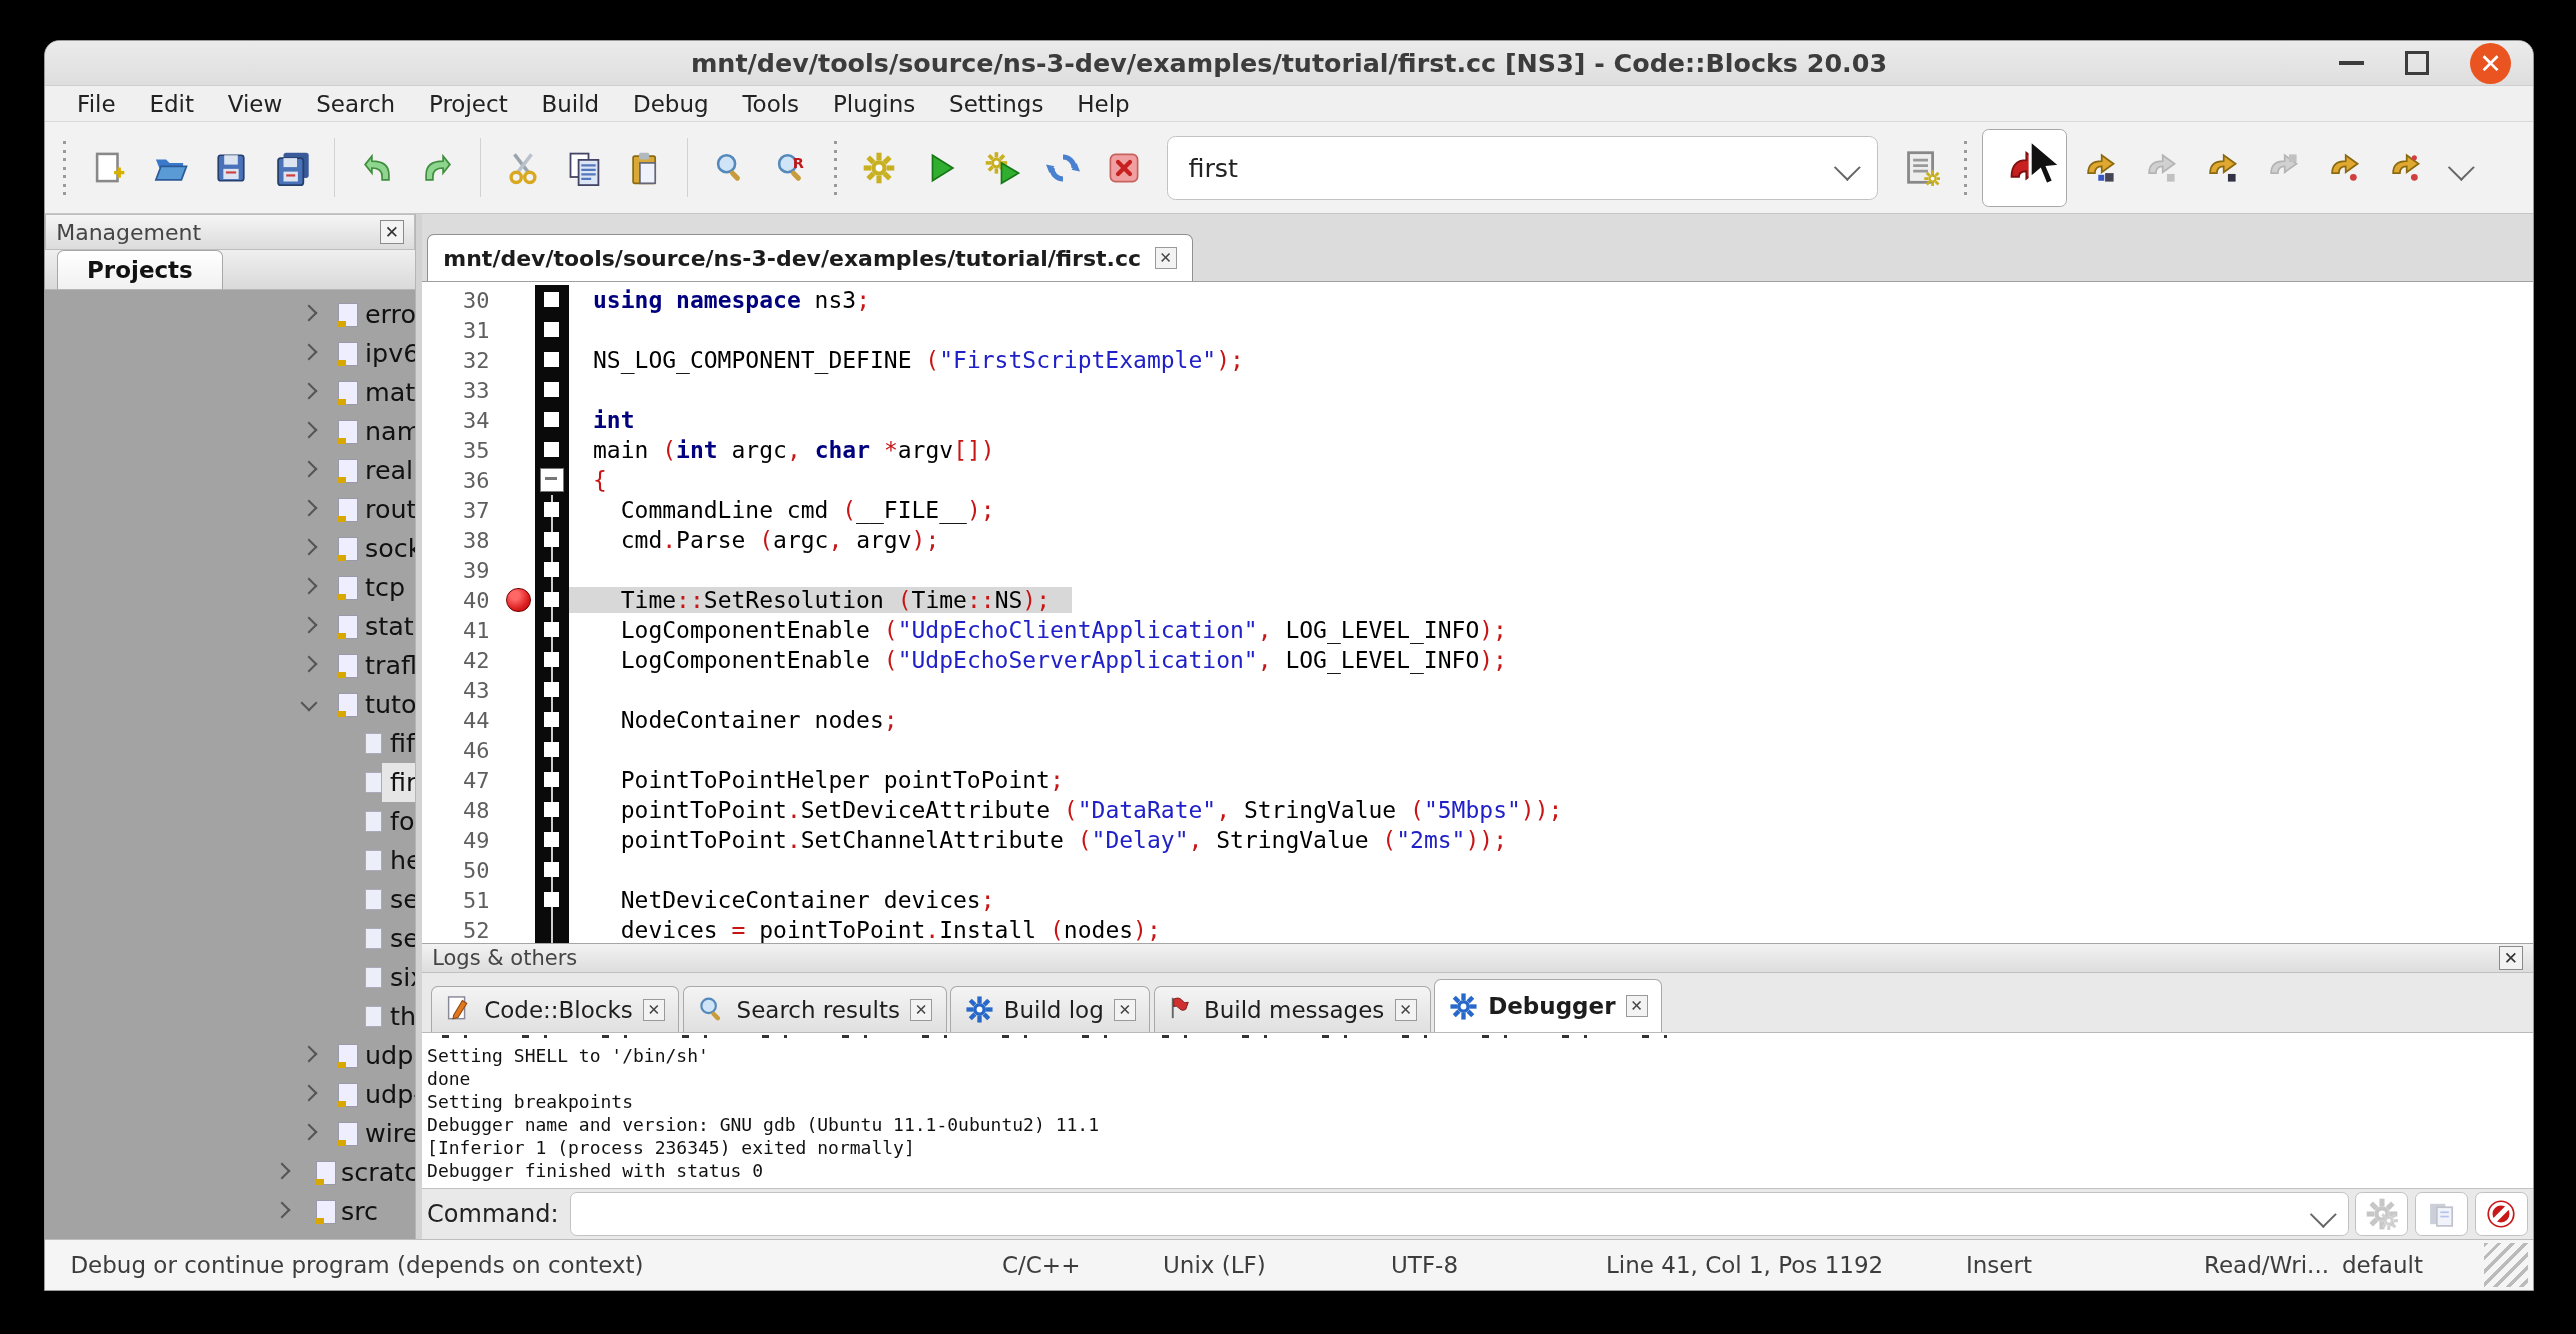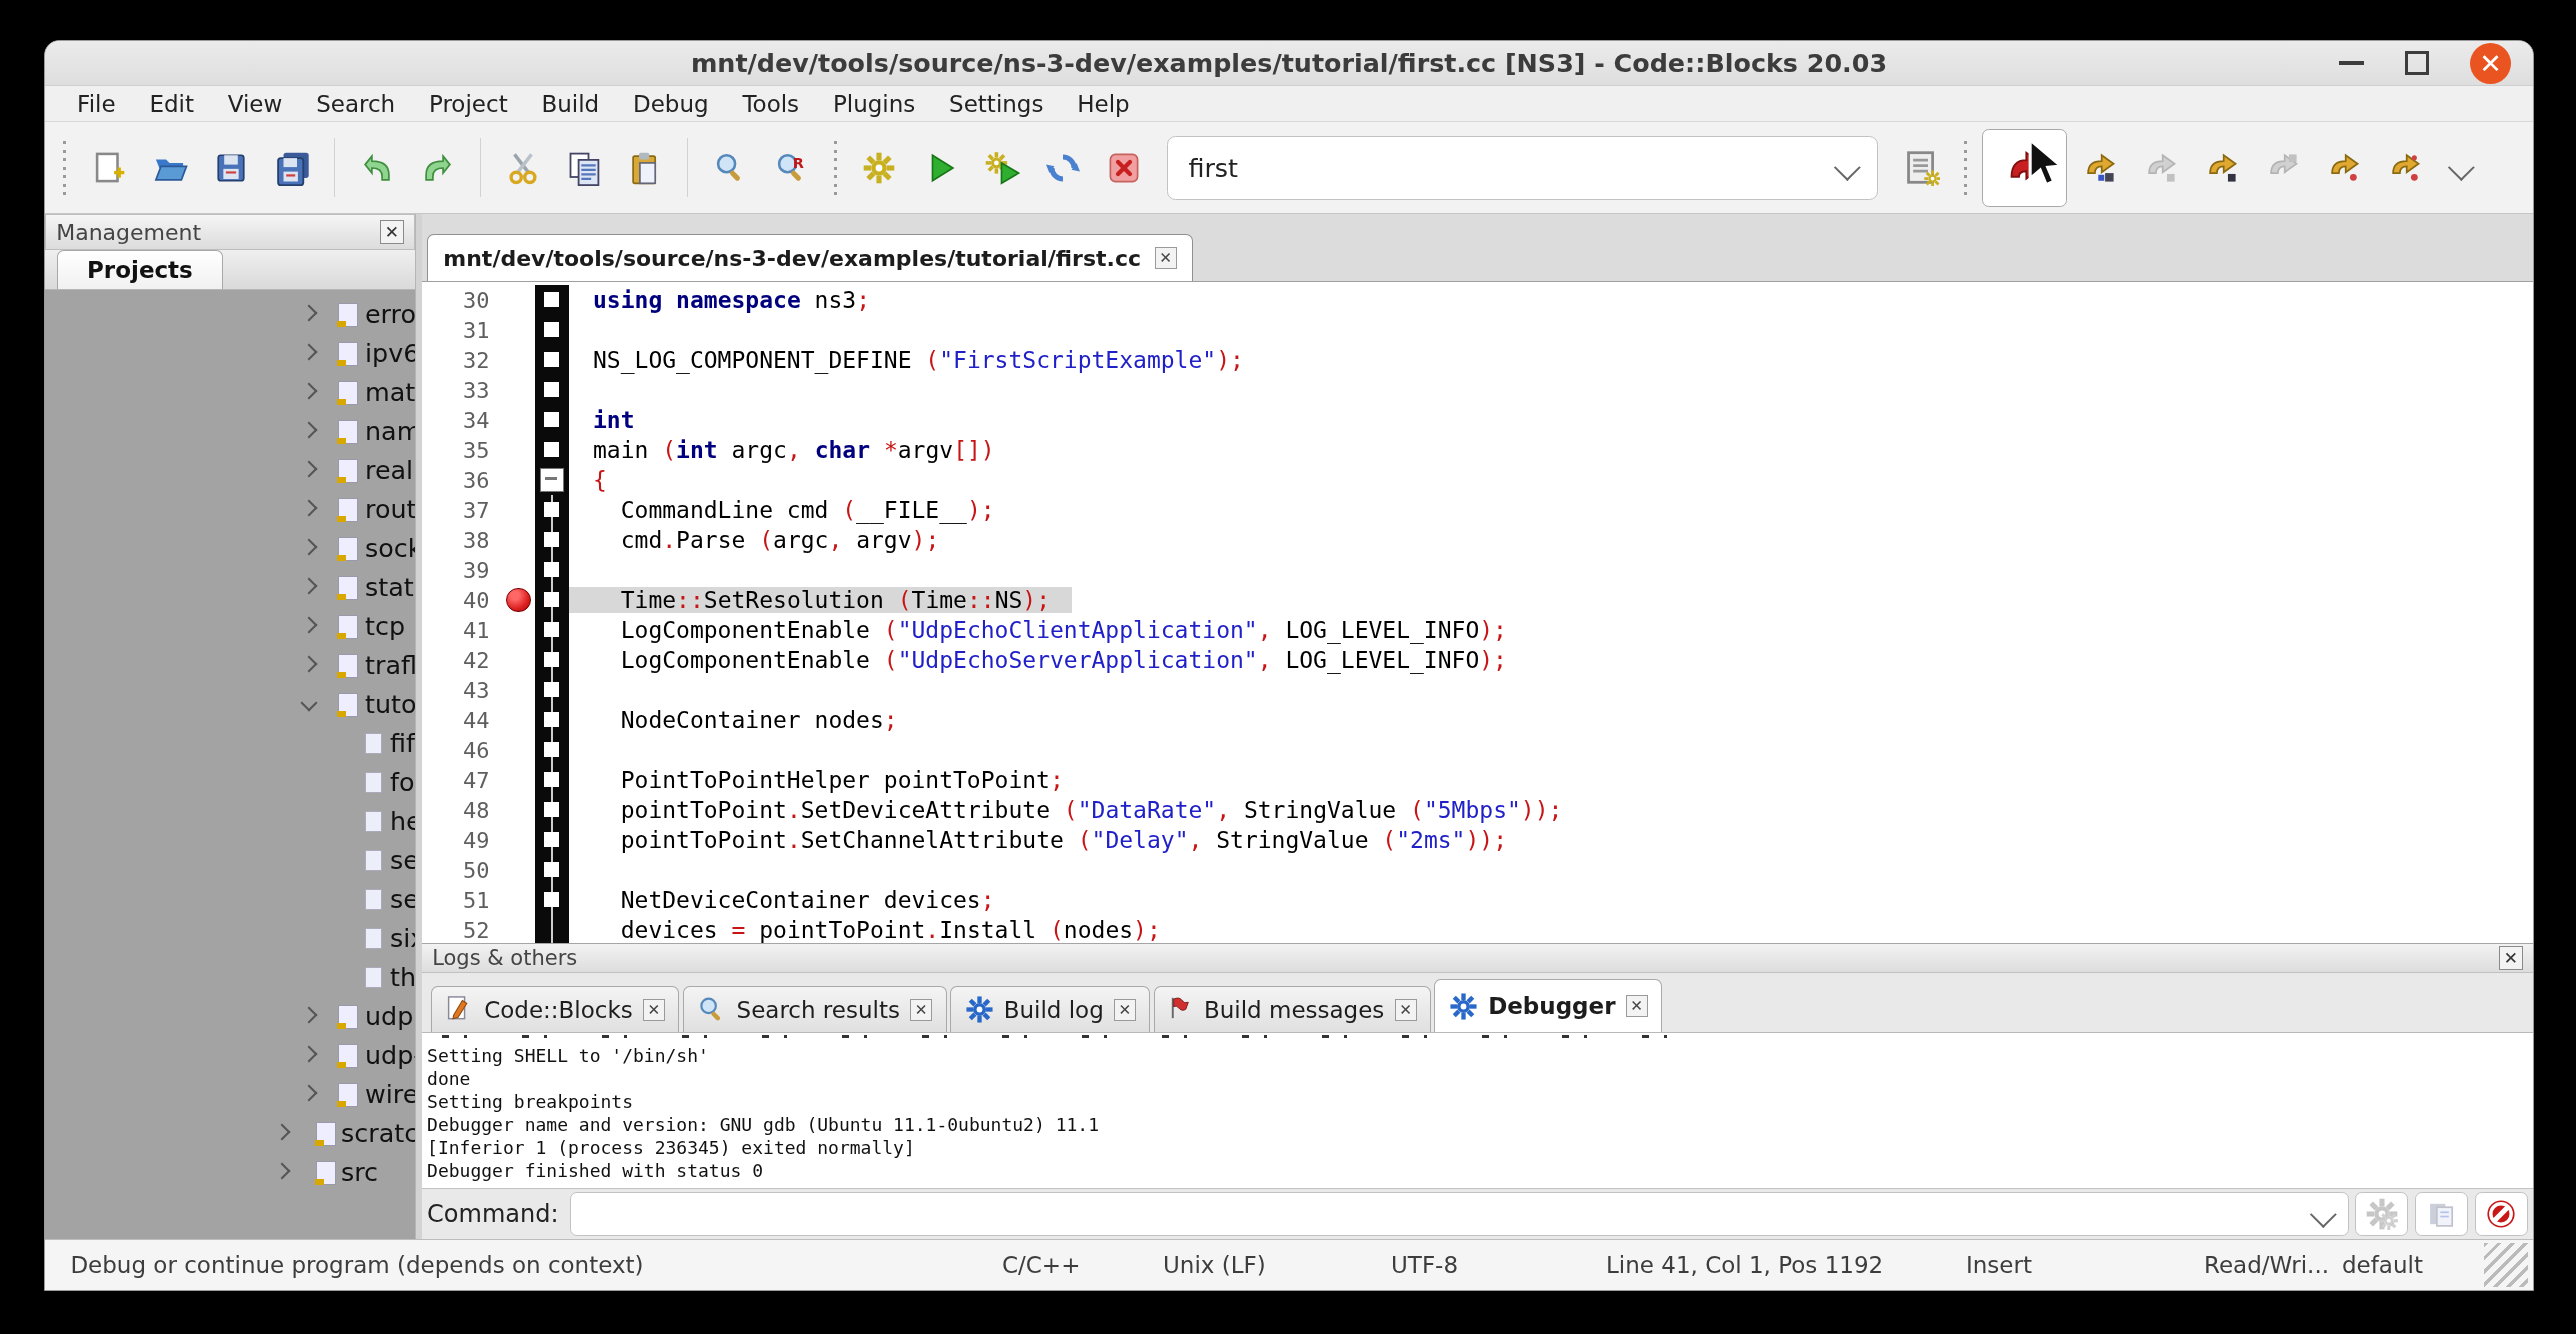--- a/index.html
+++ b/index.html
@@ -401,40 +401,45 @@
             <span class="tree-label" style="left: 320px;">rout</span>
           </div>
           <div class="tree-row">
             <span class="chev closed" style="left: 258px;"></span>
             <span class="t-folder" style="left: 293px;"></span>
             <span class="tree-label" style="left: 320px;">sock</span>
           </div>
           <div class="tree-row">
             <span class="chev closed" style="left: 258px;"></span>
             <span class="t-folder" style="left: 293px;"></span>
+            <span class="tree-label" style="left: 320px;">tcp</span>
+          </div>
+          <div class="tree-row">
+            <span class="chev closed" style="left: 258px;"></span>
+            <span class="t-folder" style="left: 293px;"></span>
             <span class="tree-label" style="left: 320px;">stat</span>
           </div>
           <div class="tree-row">
             <span class="chev closed" style="left: 258px;"></span>
             <span class="t-folder" style="left: 293px;"></span>
-            <span class="tree-label" style="left: 320px;">tcp</span>
-          </div>
-          <div class="tree-row">
-            <span class="chev closed" style="left: 258px;"></span>
-            <span class="t-folder" style="left: 293px;"></span>
             <span class="tree-label" style="left: 320px;">trafl</span>
           </div>
           <div class="tree-row">
             <span class="chev open" style="left: 258px;"></span>
             <span class="t-folder" style="left: 293px;"></span>
             <span class="tree-label" style="left: 320px;">tuto</span>
           </div>
           <div class="tree-row">
             <span class="t-file" style="left: 320px;"></span>
             <span class="tree-label" style="left: 345px;">fif</span>
+          </div>
+          <div class="tree-row selected">
+            <div class="sel-bg" style="left: 337px;"></div>
+            <span class="t-file" style="left: 320px;"></span>
+            <span class="tree-label" style="left: 345px;">fir</span>
           </div>
           <div class="tree-row">
             <span class="t-file" style="left: 320px;"></span>
             <span class="tree-label" style="left: 345px;">fo</span>
           </div>
           <div class="tree-row">
             <span class="t-file" style="left: 320px;"></span>
             <span class="tree-label" style="left: 345px;">he</span>
           </div>
           <div class="tree-row">

